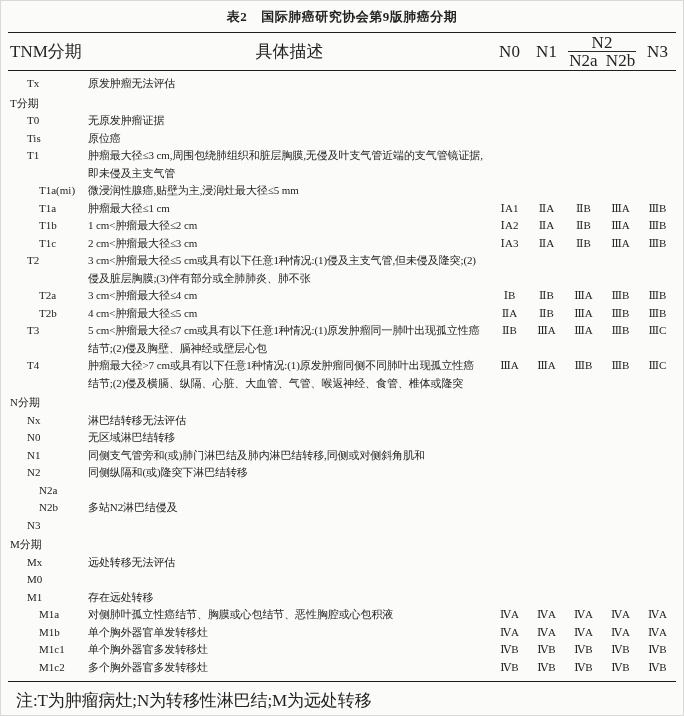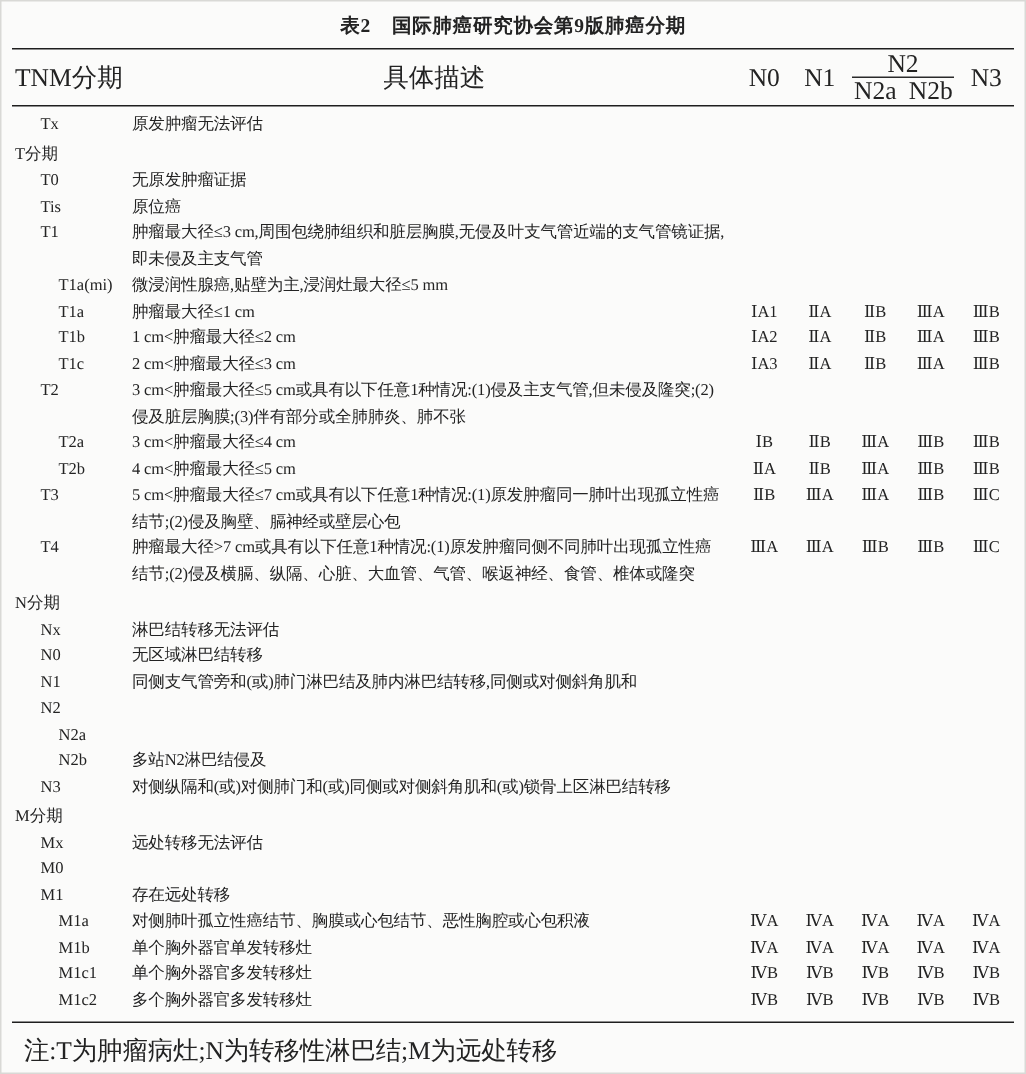--- a/index.html
+++ b/index.html
@@ -247,20 +247,21 @@
     <div class="c-label">N1</div>
     <div class="c-desc">同侧支气管旁和(或)肺门淋巴结及肺内淋巴结转移,同侧或对侧斜角肌和</div>
     <div class="c-val"></div>
     <div class="c-val"></div>
     <div class="c-val"></div>
     <div class="c-val"></div>
     <div class="c-val"></div>
   </div>
       <div class="row indent-1">
     <div class="c-label">N2</div>
+    <div class="c-desc">同侧纵隔和(或)隆突下淋巴结转移</div>
     <div class="c-val"></div>
     <div class="c-val"></div>
     <div class="c-val"></div>
     <div class="c-val"></div>
     <div class="c-val"></div>
   </div>
       <div class="row indent-2">
     <div class="c-label">N2a</div>
     <div class="c-val"></div>
     <div class="c-val"></div>
@@ -272,21 +273,20 @@
     <div class="c-label">N2b</div>
     <div class="c-desc">多站N2淋巴结侵及</div>
     <div class="c-val"></div>
     <div class="c-val"></div>
     <div class="c-val"></div>
     <div class="c-val"></div>
     <div class="c-val"></div>
   </div>
       <div class="row indent-1">
     <div class="c-label">N3</div>
-    <div class="c-desc">对侧纵隔和(或)对侧肺门和(或)同侧或对侧斜角肌和(或)锁骨上区淋巴结转移</div>
     <div class="c-val"></div>
     <div class="c-val"></div>
     <div class="c-val"></div>
     <div class="c-val"></div>
     <div class="c-val"></div>
   </div>
       <div class="row indent-0 section-row">
     <div class="c-label">M分期</div>
     <div class="c-desc"></div>
     <div class="c-val"></div>

